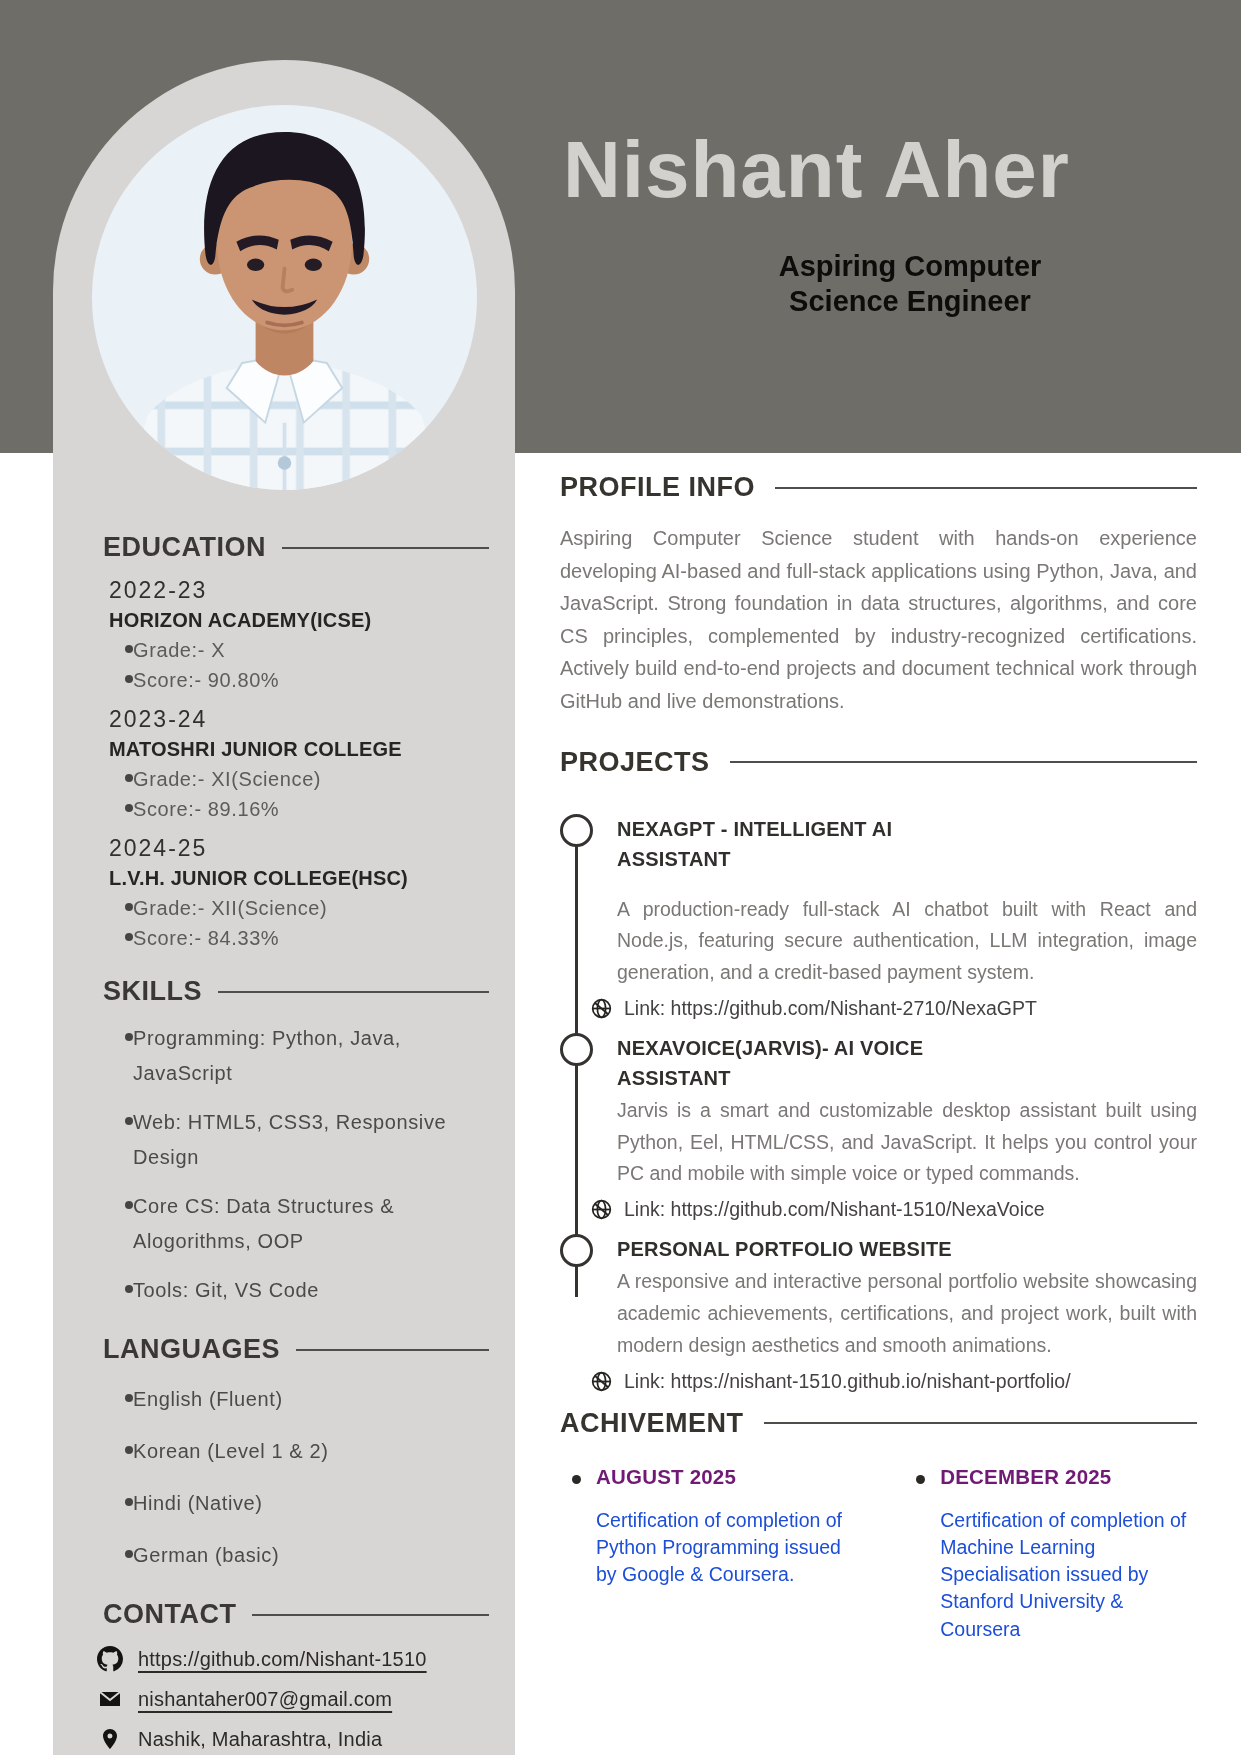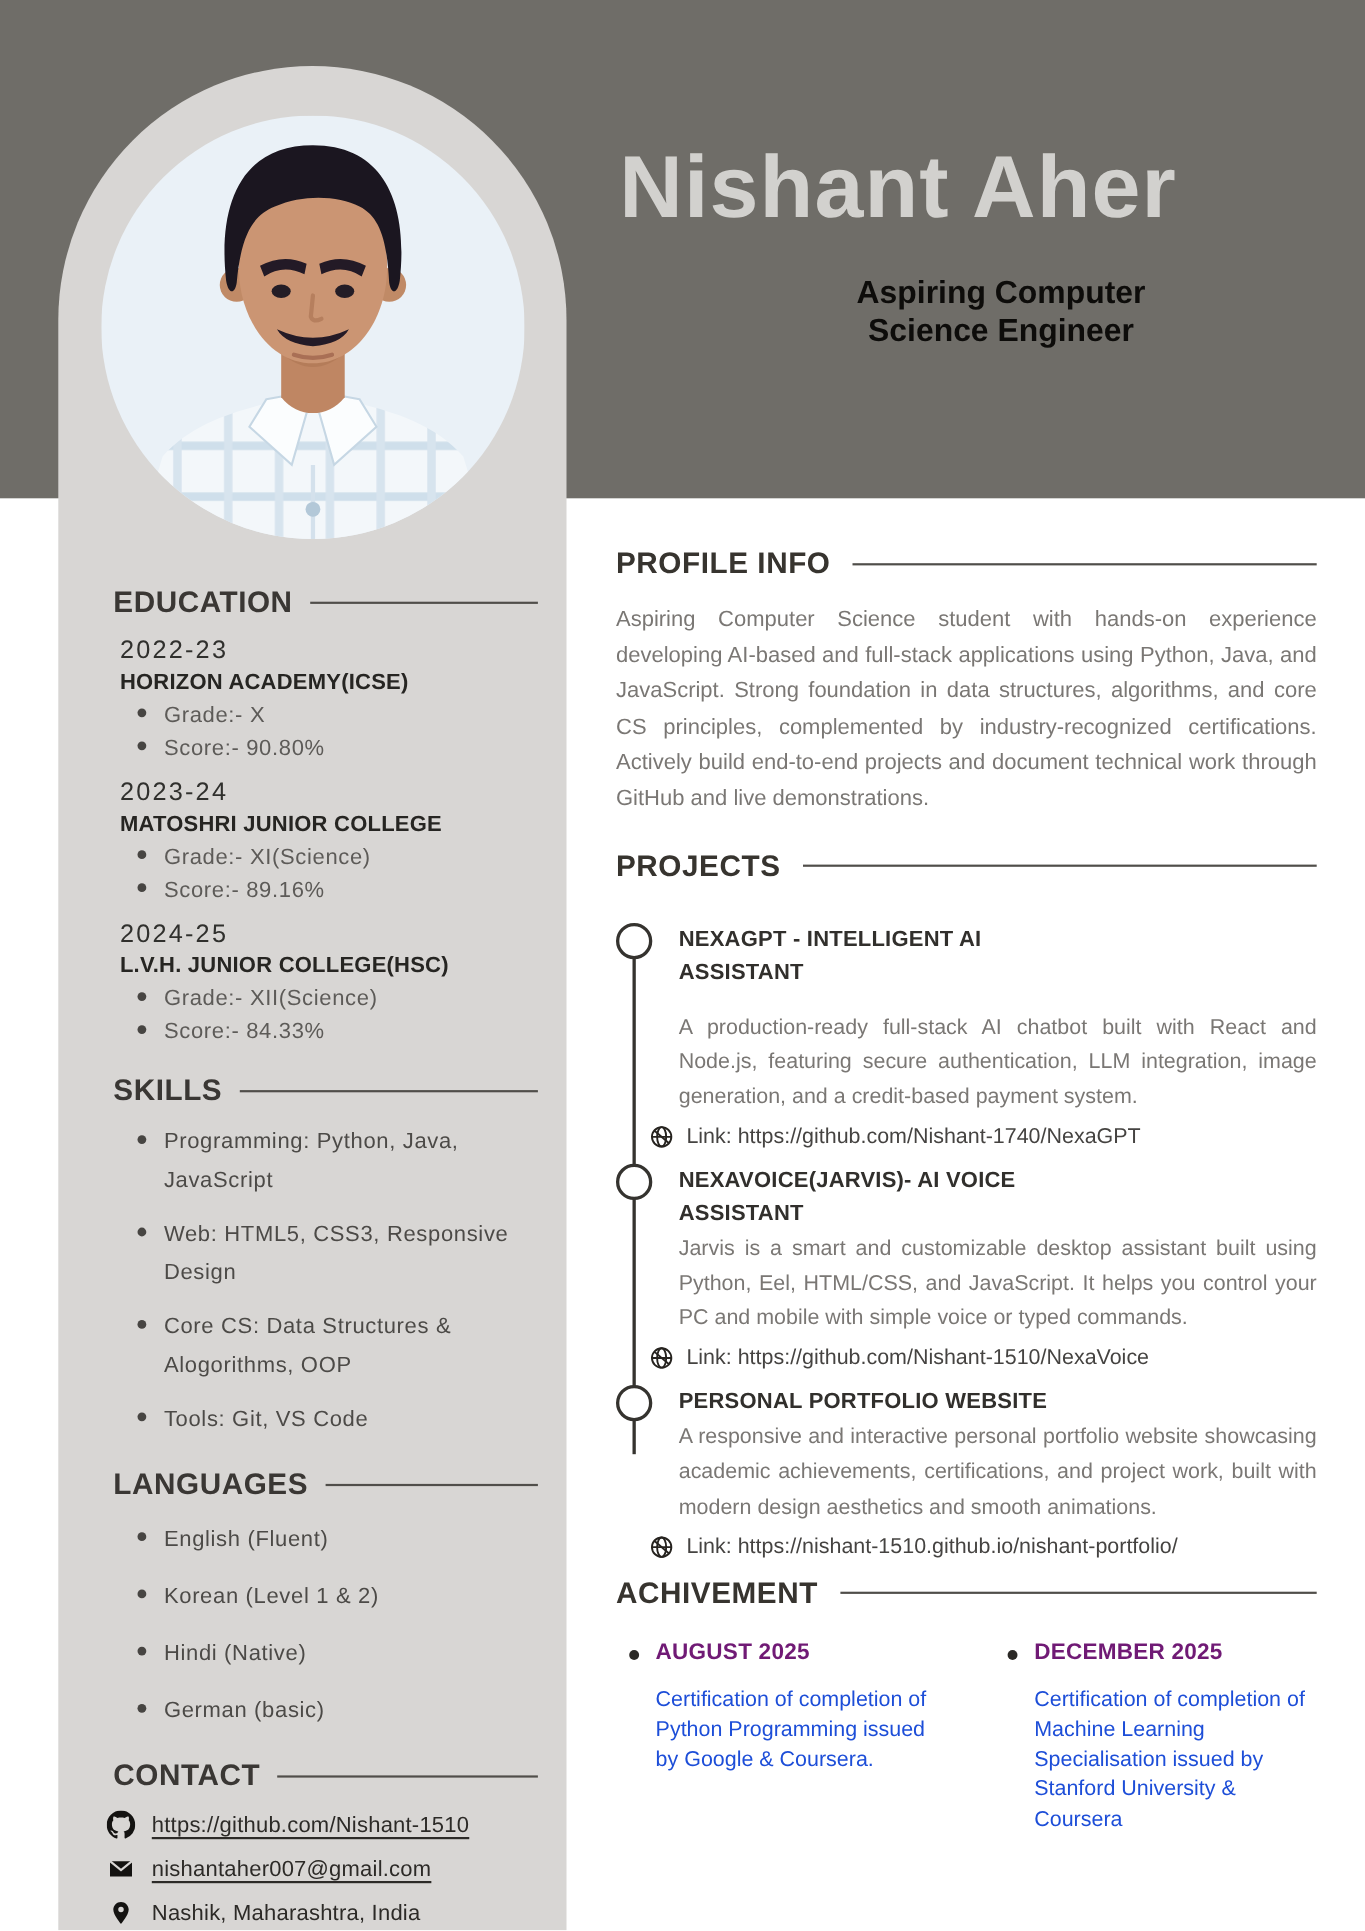--- a/index.html
+++ b/index.html
@@ -25,41 +25,41 @@
   .side-section{ padding:0 26px 0 50px; }
   .side-head{ display:flex; align-items:center; gap:16px; }
   .side-head h2{ font-size:27px; font-weight:800; letter-spacing:.5px; color:#3a3734; white-space:nowrap; }
   .rule{ flex:1; height:2px; background:#504e4a; }
 
   .edu-section{ margin-top:42px; }
   .edu-entry{ margin-top:14px; }
   .edu-years{ font-size:23px; letter-spacing:2px; color:#30302d; margin-left:6px; }
   .edu-school{ font-size:20px; font-weight:700; letter-spacing:.2px; color:#262522; margin-top:5px; margin-left:6px; }
   ul.dots{ list-style:none; margin-top:6px; }
-  ul.dots li{ display:flex; align-items:baseline; gap:16px; margin:7px 0 7px 22px;
+  ul.dots li{ display:flex; align-items:baseline; margin:7px 0 7px 22px;
               font-size:20px; color:#5d5b58; letter-spacing:.6px; }
   ul.dots .dot{ flex:none; width:8px; height:8px; border-radius:50%; background:#474542; position:relative; top:-4px; }
 
   .skills-section{ margin-top:26px; }
   .skills-section ul.dots li, .lang-section ul.dots li{ line-height:1.75; color:#4c4a47; margin-top:14px; }
   .lang-section{ margin-top:26px; }
   .lang-section ul.dots li{ margin-top:17px; }
 
   .contact-section{ margin-top:26px; }
   .contact-list{ margin-top:16px; }
   .contact-row{ display:flex; align-items:center; gap:15px; margin:14px 0 14px -6px; }
   .contact-row .cicon{ flex:none; width:26px; height:26px; color:#141311; display:flex; align-items:center; justify-content:center; }
   .contact-row .ctext{ font-size:20px; color:#2c2a27; letter-spacing:.2px; text-decoration:none; white-space:nowrap; }
   .contact-row .ctext.u{ text-decoration:underline; text-underline-offset:5px; text-decoration-thickness:1.5px; }
 
   
   main{ position:absolute; left:560px; top:453px; width:637px; z-index:1; }
   .main-head{ display:flex; align-items:center; gap:20px; }
   .main-head h2{ font-size:27px; font-weight:800; letter-spacing:.5px; color:#37342f; white-space:nowrap; }
-  .sec-profile{ margin-top:44px; }
+  .sec-profile{ margin-top:19px; }
   .profile-text{ margin-top:19px; font-size:20px; line-height:1.63; color:#7a7774; text-align:justify; }
 
   .sec-projects{ margin-top:29px; }
   .projects-list{ position:relative; margin-top:36px; }
   .timeline-line{ position:absolute; left:15px; top:18px; bottom:96px; width:3px; background:#35332f; }
   .project{ display:flex; gap:24px; margin-bottom:13px; }
   .marker{ flex:none; width:33px; position:relative; z-index:1; }
   .tl-circle{ width:33px; height:33px; border:3px solid #35332f; background:#ffffff; border-radius:50%; }
   .pbody{ flex:1; min-width:0; }
   .ptitle{ font-size:20px; font-weight:700; letter-spacing:.2px; line-height:1.5; color:#312f2c; max-width:370px; }
@@ -297,21 +297,21 @@
             <p class="pdesc">A production-ready full-stack AI chatbot built with React and Node.js, featuring secure authentication, LLM integration, image generation, and a credit-based payment system.</p>
             <div class="plink">
               <span class="licon">
                 <svg viewBox="0 0 24 24" width="23" height="23" fill="none" stroke="currentColor" stroke-width="1.8">
                     <circle cx="12" cy="12" r="9.2"></circle>
                     <ellipse cx="12" cy="12" rx="4.3" ry="9.2"></ellipse>
                     <line x1="2.8" y1="12" x2="21.2" y2="12"></line>
                     <line x1="5" y1="6" x2="19" y2="18"></line>
                   </svg>
               </span>
-              <a class="ltext">Link: https://github.com/Nishant-1740/NexaGPT</a>
+              <a class="ltext">Link: https://github.com/Nishant-2710/NexaGPT</a>
             </div>
           </div>
         </div>
 
         <div class="project">
           <div class="marker">
               <div class="tl-circle"></div>
             </div>
           <div class="pbody">
             <div class="ptitle">NEXAVOICE(JARVIS)- AI VOICE ASSISTANT</div>

